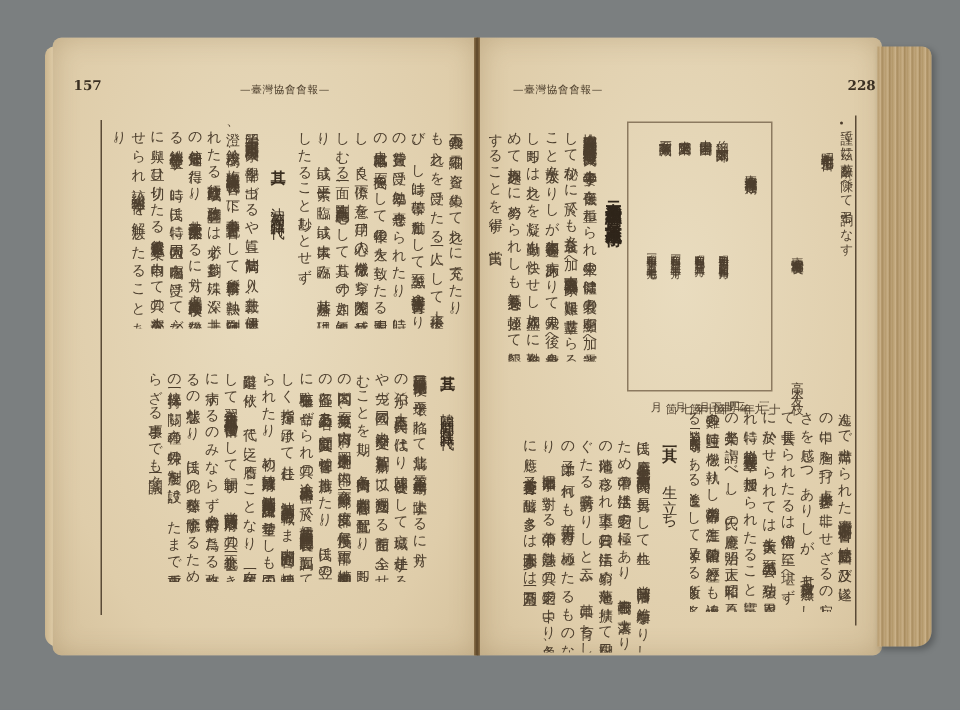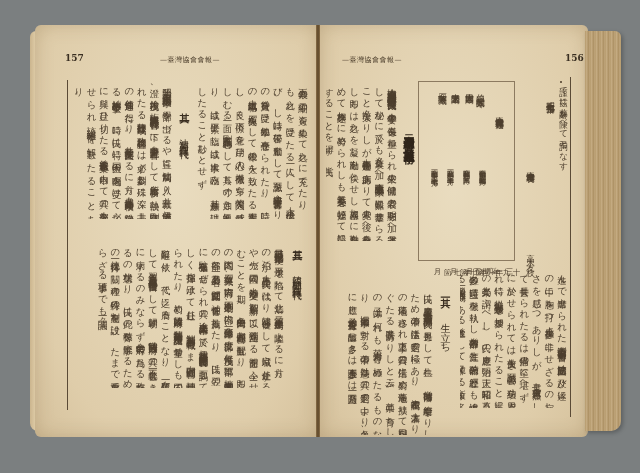--- a/index.html
+++ b/index.html
@@ -63,42 +63,42 @@
   .col { position:absolute; writing-mode:vertical-rl; font-size:8.5px; color:#4d3f2e; letter-spacing:0.5px; }
   .dot { position:absolute; width:2px; height:2px; background:#4b3b2a; border-radius:1px; }
 </style>
 </head>
 <body>
 
 <div class="book">
   <div class="left-edge"></div>
 
   <div class="page page-left">
-    <div class="pagenum" style="left:30px;">157</div>
+    <div class="pagenum" style="left:14px;">157</div>
     <div class="runhead" style="left:125px;">—臺灣協會會報—</div>
 
     <div class="rule-v" style="left:32px; top:55px; height:330px;"></div>
 
     <div class="vblock" style="left:162px; top:56px; width:112px; height:138px;">五十錢の零細の資を集めて之れに充てたり。石塚少年も之れを受けたる一人にして上京後大に學び、し時は苦學に奮励として至誠を會津學生育英會より年額七百圓の貸費を受け勉學に專念せられたり。時に同藩の士風氣格は石塚氏をして後年の大を致したる素因を爲し、良く下僚に意を用ひ人心の機微を穿ち僚閲人を感泣せしむる一面、剛直不羈胸心にして其も寸の如き氣魄あり、或は平素に臨し或は大事に臨み、其片鱗を現はしたること尠しとせず。</div>
 
     <div class="vhead" style="left:142px; top:80px;">其二</div>
     <div class="vhead" style="left:142px; top:106px; font-weight:normal; font-size:9.5px;">法制局在職時代</div>
 
     <div class="vblock" style="left:34px; top:56px; width:104px; height:138px;">明治二十三年七月東京帝國大學の學部を出づるや直に法制局に入り井上毅、伊藤博文、末松謙澄、鈴木茂樹、梅謙次郎氏等歷代長官の下に参事官書記官として所管事務に熱鞅、剛守行はれたる行政整理或は政務調査には必ず參劃し殊に深く井上、末松二子の信任知遇を得たり。井上毅子文部大臣たるに方り偶々高等商業學校に紛議なる紛糾事件發生す。時に氏は特に同大臣の内囑を受けて之が調査に與り且ひ切りたる善後處置私案を内申して其の大部分を採擇せられ該紛糾事件を解決したることあり。</div>
 
     <div class="vhead" style="left:255px; top:217px;">其三</div>
     <div class="vhead" style="left:255px; top:243px; font-weight:normal; font-size:9.5px;">韓國顧問官在職時代</div>
 
     <div class="vblock" style="left:36px; top:217px; width:214px; height:146px;">日清戰役中我第一軍便に平壌を陷れて北清し第二軍金州半島に上陸するに方り、井上馨侯（當時の伯）が大鳥圭介氏に代はり韓國公使として京城に赴任するや先づ同國の内治外交を智革刷新し以て獨立國たる體面を全ふせむことを期し、各中央衙門に邦人顧問官を配置せり。即ち議政府（後の内閣）に石塚英藏、宮内府に岡本柳之助、内部に齋藤修一郎、度支部に仁尾惟茂、軍部に楠瀬幸彦其の他の各部に一名乃至二名の顧問官又は補佐官を推薦したり。氏は翌の年十二月下旬韓國に駐在出張を命ぜられ其の途上廣島大本營に於て伊藤首相及伊東内閣書記官長に面謁して親しく指揮を承けて赴任し、法制局參事官在職のまゝ内閣顧問官に轉用せられたり。初め韓國政府は法制局長官末松謙澄氏を希望せしも同氏の辭退に依り、代て之に膺ることゝなり、在留一年にして翌年十月八日王妃事件勃發後十日にして歸朝す。當時同國政府は其の不統一甚しきに病するのみならず全然官府の爲たる政府たるの状態なり。氏は此の積弊を廃除するため行政各部の統一保持に關し種々の特殊の制度を設け、たまで重要ならざる事項までも一々閣議</div>
   </div>
 
   <div class="gutter"></div>
 
   <div class="page page-right">
-    <div class="pagenum" style="left:245px;">156</div>
+    <div class="pagenum" style="left:245px;">228</div>
     <div class="runhead" style="left:22px;">—臺灣協會會報—</div>
 
     <div class="rule-v" style="left:250px; top:52px; height:340px;"></div>
 
     <div class="dot" style="left:240px; top:56px;"></div>
     <div class="col" style="left:238px; top:56px; font-size:8.5px;">謹て茲に蕪辭を陳べて弔詞となす</div>
     <div class="col" style="left:225px; top:70px; font-size:8.5px;">昭和十七年七月三十一日</div>
     <div class="col" style="left:205px; top:140px; font-size:8.5px;">臺灣協會理事長</div>
     <div class="col" style="left:205px; top:222px; font-size:8.5px; letter-spacing:5px;">高木友枝</div>
 

